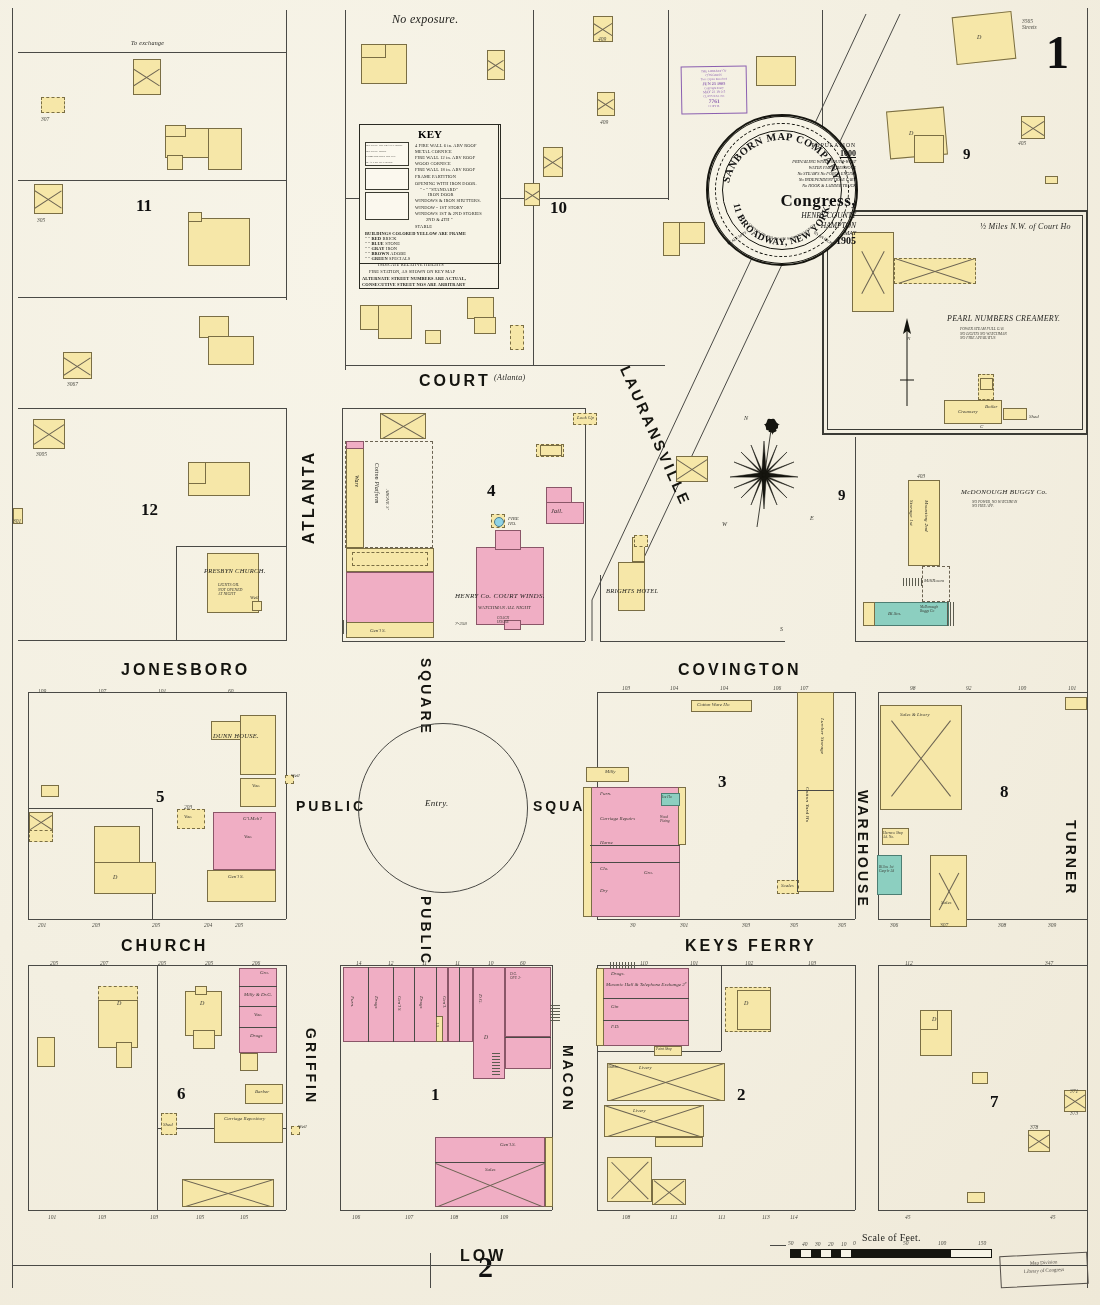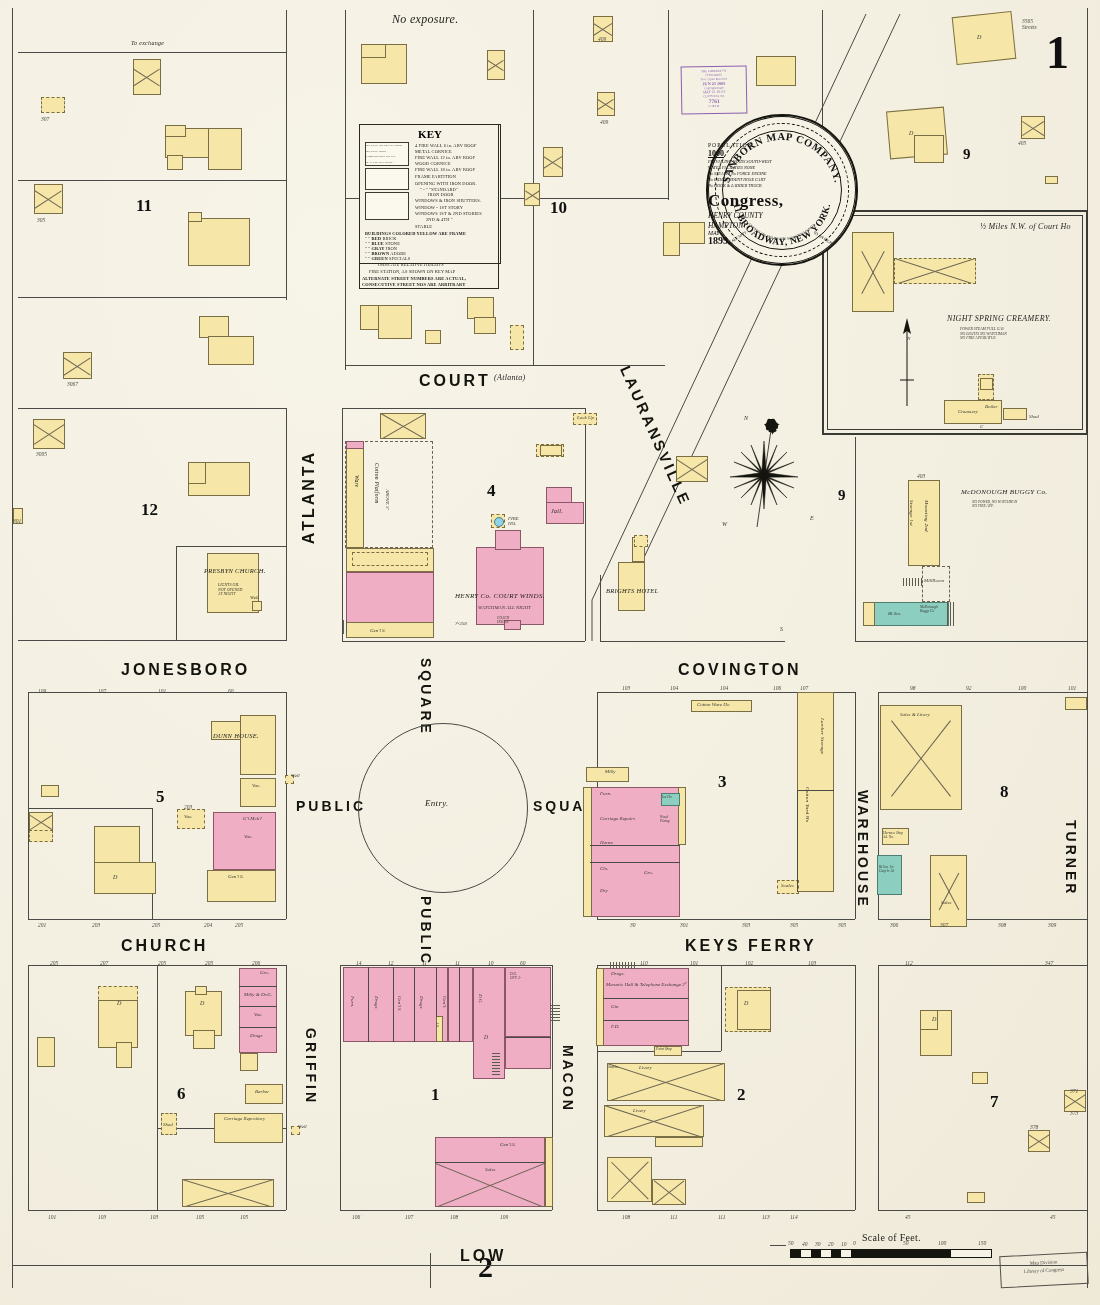--- a/index.html
+++ b/index.html
@@ -25,21 +25,21 @@
   .lbl{position:absolute;font-family:"Liberation Serif",serif;font-style:italic;color:#1d1d1a;white-space:nowrap;letter-spacing:.3px;}
   .streetname{position:absolute;font-family:"Liberation Sans",sans-serif;font-weight:700;color:#14140f;letter-spacing:3px;}
   .blocknum{position:absolute;font-family:"Liberation Serif",serif;font-weight:700;color:#101010;}
   .tiny{position:absolute;font-family:"Liberation Serif",serif;font-style:italic;font-size:5px;color:#3a3a33;white-space:nowrap;}
   .dim{position:absolute;font-family:"Liberation Serif",serif;font-style:italic;font-size:5.5px;color:#4a4a42;white-space:nowrap;}
   
   #seal{position:absolute;left:706px;top:114px;width:148px;height:148px;border-radius:50%;
         background:#f6f3e6;border:2px solid #15150f;box-shadow:0 0 0 1px #15150f inset;}
   #sealring{position:absolute;inset:7px;border-radius:50%;border:1.5px dashed #15150f;}
   #sealinner{position:absolute;inset:14px;border-radius:50%;border:1px solid #15150f;}
-  .sealtxt{position:absolute;left:0;right:0;text-align:left;font-family:"Liberation Serif",serif;color:#111;}
+  .sealtxt{position:absolute;left:0;right:0;text-align:right;font-family:"Liberation Serif",serif;color:#111;}
   
   #keybox{position:absolute;left:359px;top:124px;width:140px;height:138px;background:#f6f3e6;border:1px solid #2a2a22;}
   #keybox .kt{position:absolute;left:0;right:0;text-align:center;font-family:"Liberation Serif",serif;font-weight:700;}
   .keyrow{position:absolute;font-family:"Liberation Serif",serif;font-size:4.4px;color:#1b1b16;white-space:nowrap;letter-spacing:.15px;}
   
   #compass{position:absolute;left:723px;top:415px;width:82px;height:120px;}
   
   #locstamp{position:absolute;left:681px;top:66px;width:64px;height:46px;border:1.2px solid #8b5fb0;transform:rotate(-1deg);}
   #locstamp div{font-family:"Liberation Serif",serif;color:#8b5fb0;text-align:center;}
   #locstamp2{position:absolute;left:1000px;top:1254px;width:86px;height:30px;border:1px solid #55504a;transform:rotate(-3deg);}
@@ -300,21 +300,21 @@
   <div class="dim" style="left:1018px;top:140px;">405</div>
   <div class="dim" style="left:1022px;top:18px;">3565</div>
   <div class="dim" style="left:1022px;top:24px;">Streets</div>
 
   <div class="bldg yel" style="left:852px;top:232px;width:42px;height:80px;">
       <div class="xmark" style="--a1:62deg;--a2:-62deg;"></div>
     </div>
   <div class="bldg yel dash" style="left:894px;top:258px;width:82px;height:26px;">
       <div class="xmark" style="--a1:18deg;--a2:-18deg;"></div>
     </div>
-  <div class="lbl" style="left:947px;top:314px;font-size:8px;">NIGHT SPRING CREAMERY.</div>
+  <div class="lbl" style="left:947px;top:314px;font-size:8px;">PEARL NUMBERS CREAMERY.</div>
   <div class="tiny" style="left:960px;top:327px;font-size:3.8px;line-height:4.6px;">POWER STEAM   FULL GAS<br>NO LIGHTS   NO WATCHMAN<br>NO FIRE APPARATUS</div>
   <div class="bldg yel" style="left:944px;top:400px;width:58px;height:24px;"></div>
   <div class="bldg yel dash" style="left:978px;top:374px;width:16px;height:26px;"></div>
   <div class="bldg yel" style="left:980px;top:378px;width:13px;height:12px;"></div>
   <div class="bldg yel" style="left:1003px;top:408px;width:24px;height:12px;"></div>
   <div class="tiny" style="left:958px;top:409px;">Creamery</div>
   <div class="tiny" style="left:1029px;top:414px;">Shed</div>
   <div class="tiny" style="left:985px;top:404px;">Boiler</div>
   <div class="tiny" style="left:980px;top:424px;">C</div>
 
@@ -364,21 +364,21 @@
     <div class="sealtxt" style="top:33px;font-size:8px;font-weight:700;text-decoration:underline;">1000</div>
     <div class="sealtxt" style="top:43px;font-size:4.2px;font-style:italic;">PREVAILING WINDS SOUTH-WEST</div>
     <div class="sealtxt" style="top:49px;font-size:4.2px;font-style:italic;">WATER FACILITIES NONE</div>
     <div class="sealtxt" style="top:55px;font-size:4.2px;font-style:italic;">No STEAM'S No FORCE ENGINE</div>
     <div class="sealtxt" style="top:61px;font-size:4.2px;font-style:italic;">No INDEPENDENT HOSE CART</div>
     <div class="sealtxt" style="top:67px;font-size:4.2px;font-style:italic;">No HOOK &amp; LADDER TRUCK</div>
     <div class="sealtxt" style="top:75px;font-size:17px;font-weight:700;letter-spacing:.5px;">Congress,</div>
     <div class="sealtxt" style="top:95px;font-size:7.5px;font-style:italic;">HENRY  COUNTY</div>
     <div class="sealtxt" style="top:105px;font-size:7.5px;font-style:italic;">HAMPTON</div>
     <div class="sealtxt" style="top:114px;font-size:6px;font-style:italic;">MAY</div>
-    <div class="sealtxt" style="top:119px;font-size:10px;font-weight:700;">1899</div>
+    <div class="sealtxt" style="top:119px;font-size:10px;font-weight:700;">1905</div>
     <div style="position:absolute;left:18px;top:120px;font-family:'Liberation Serif',serif;font-size:3.8px;transform:rotate(-32deg);">SCALE 50 FT.</div>
     <div style="position:absolute;left:104px;top:120px;font-family:'Liberation Serif',serif;font-size:3.8px;transform:rotate(32deg);">TO AN INCH</div>
   </div>
 
   <div class="bldg yel" style="left:380px;top:413px;width:46px;height:26px;">
       <div class="xmark" style="--a1:30deg;--a2:-30deg;"></div>
     </div>
   <div class="bldg yel dash" style="left:573px;top:413px;width:24px;height:12px;"></div>
   <div class="tiny" style="left:577px;top:415px;">Lock Up</div>
   <div class="bldg yel dash" style="left:536px;top:444px;width:28px;height:13px;"></div>

